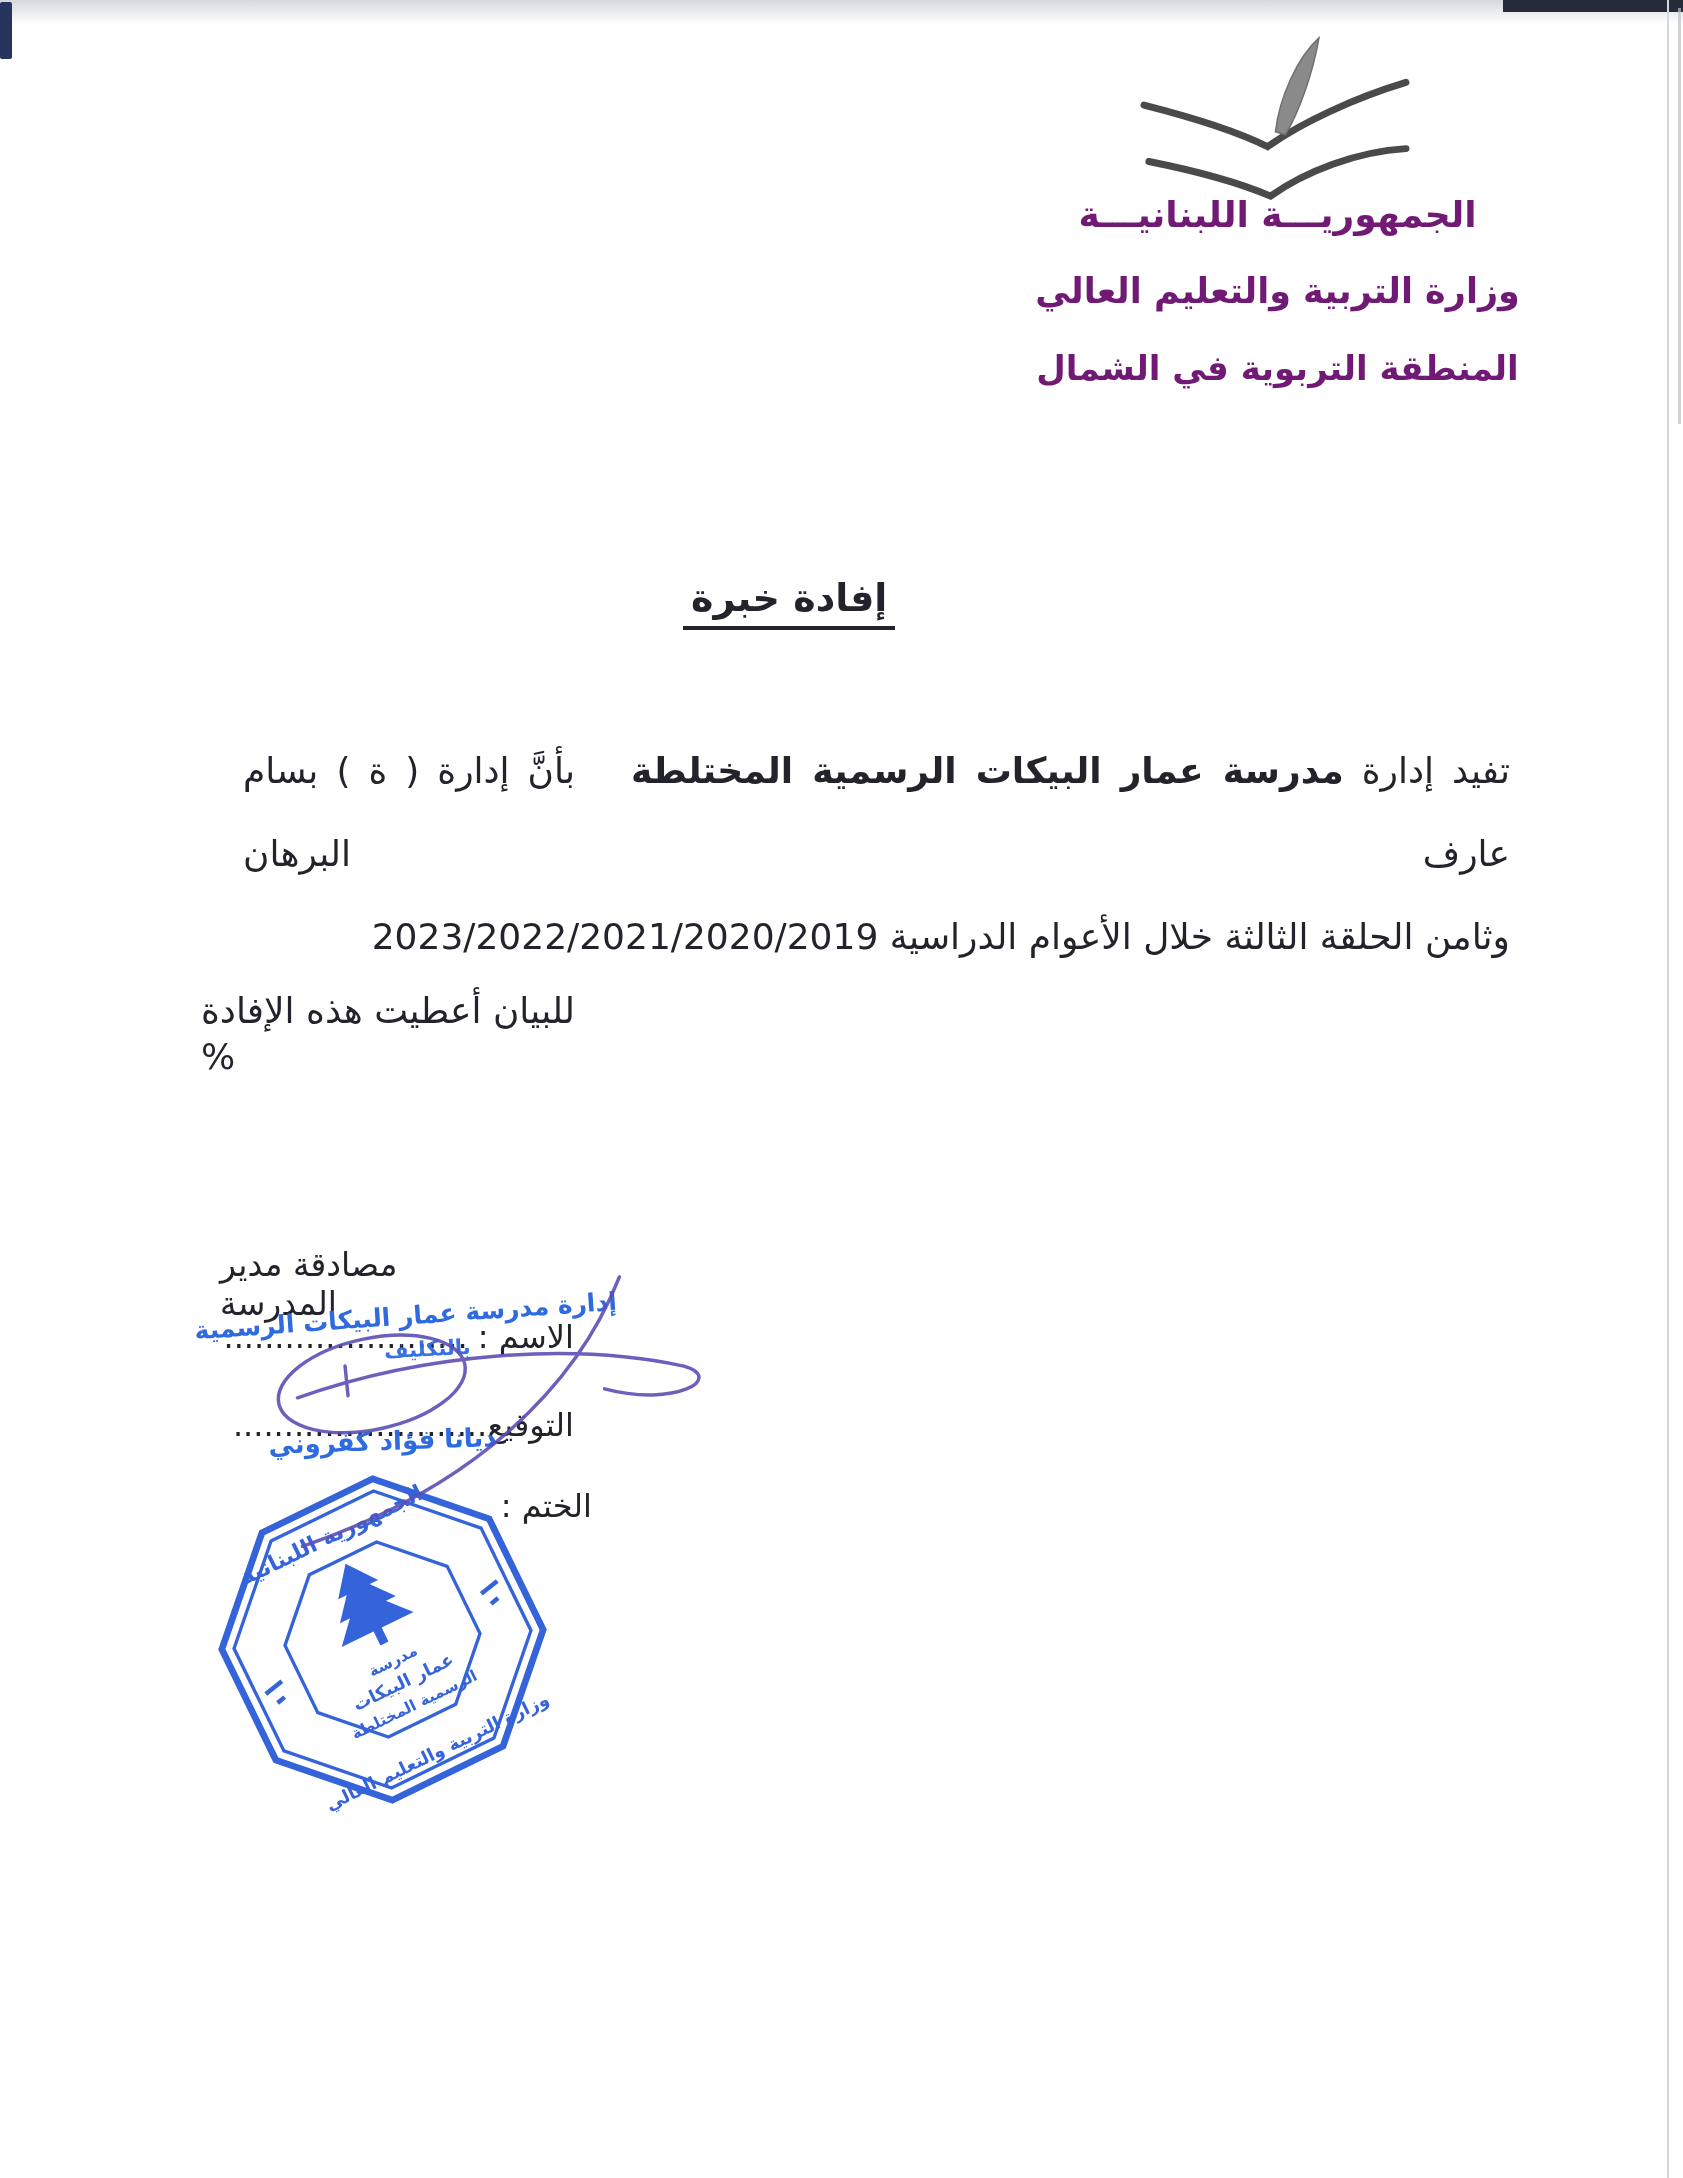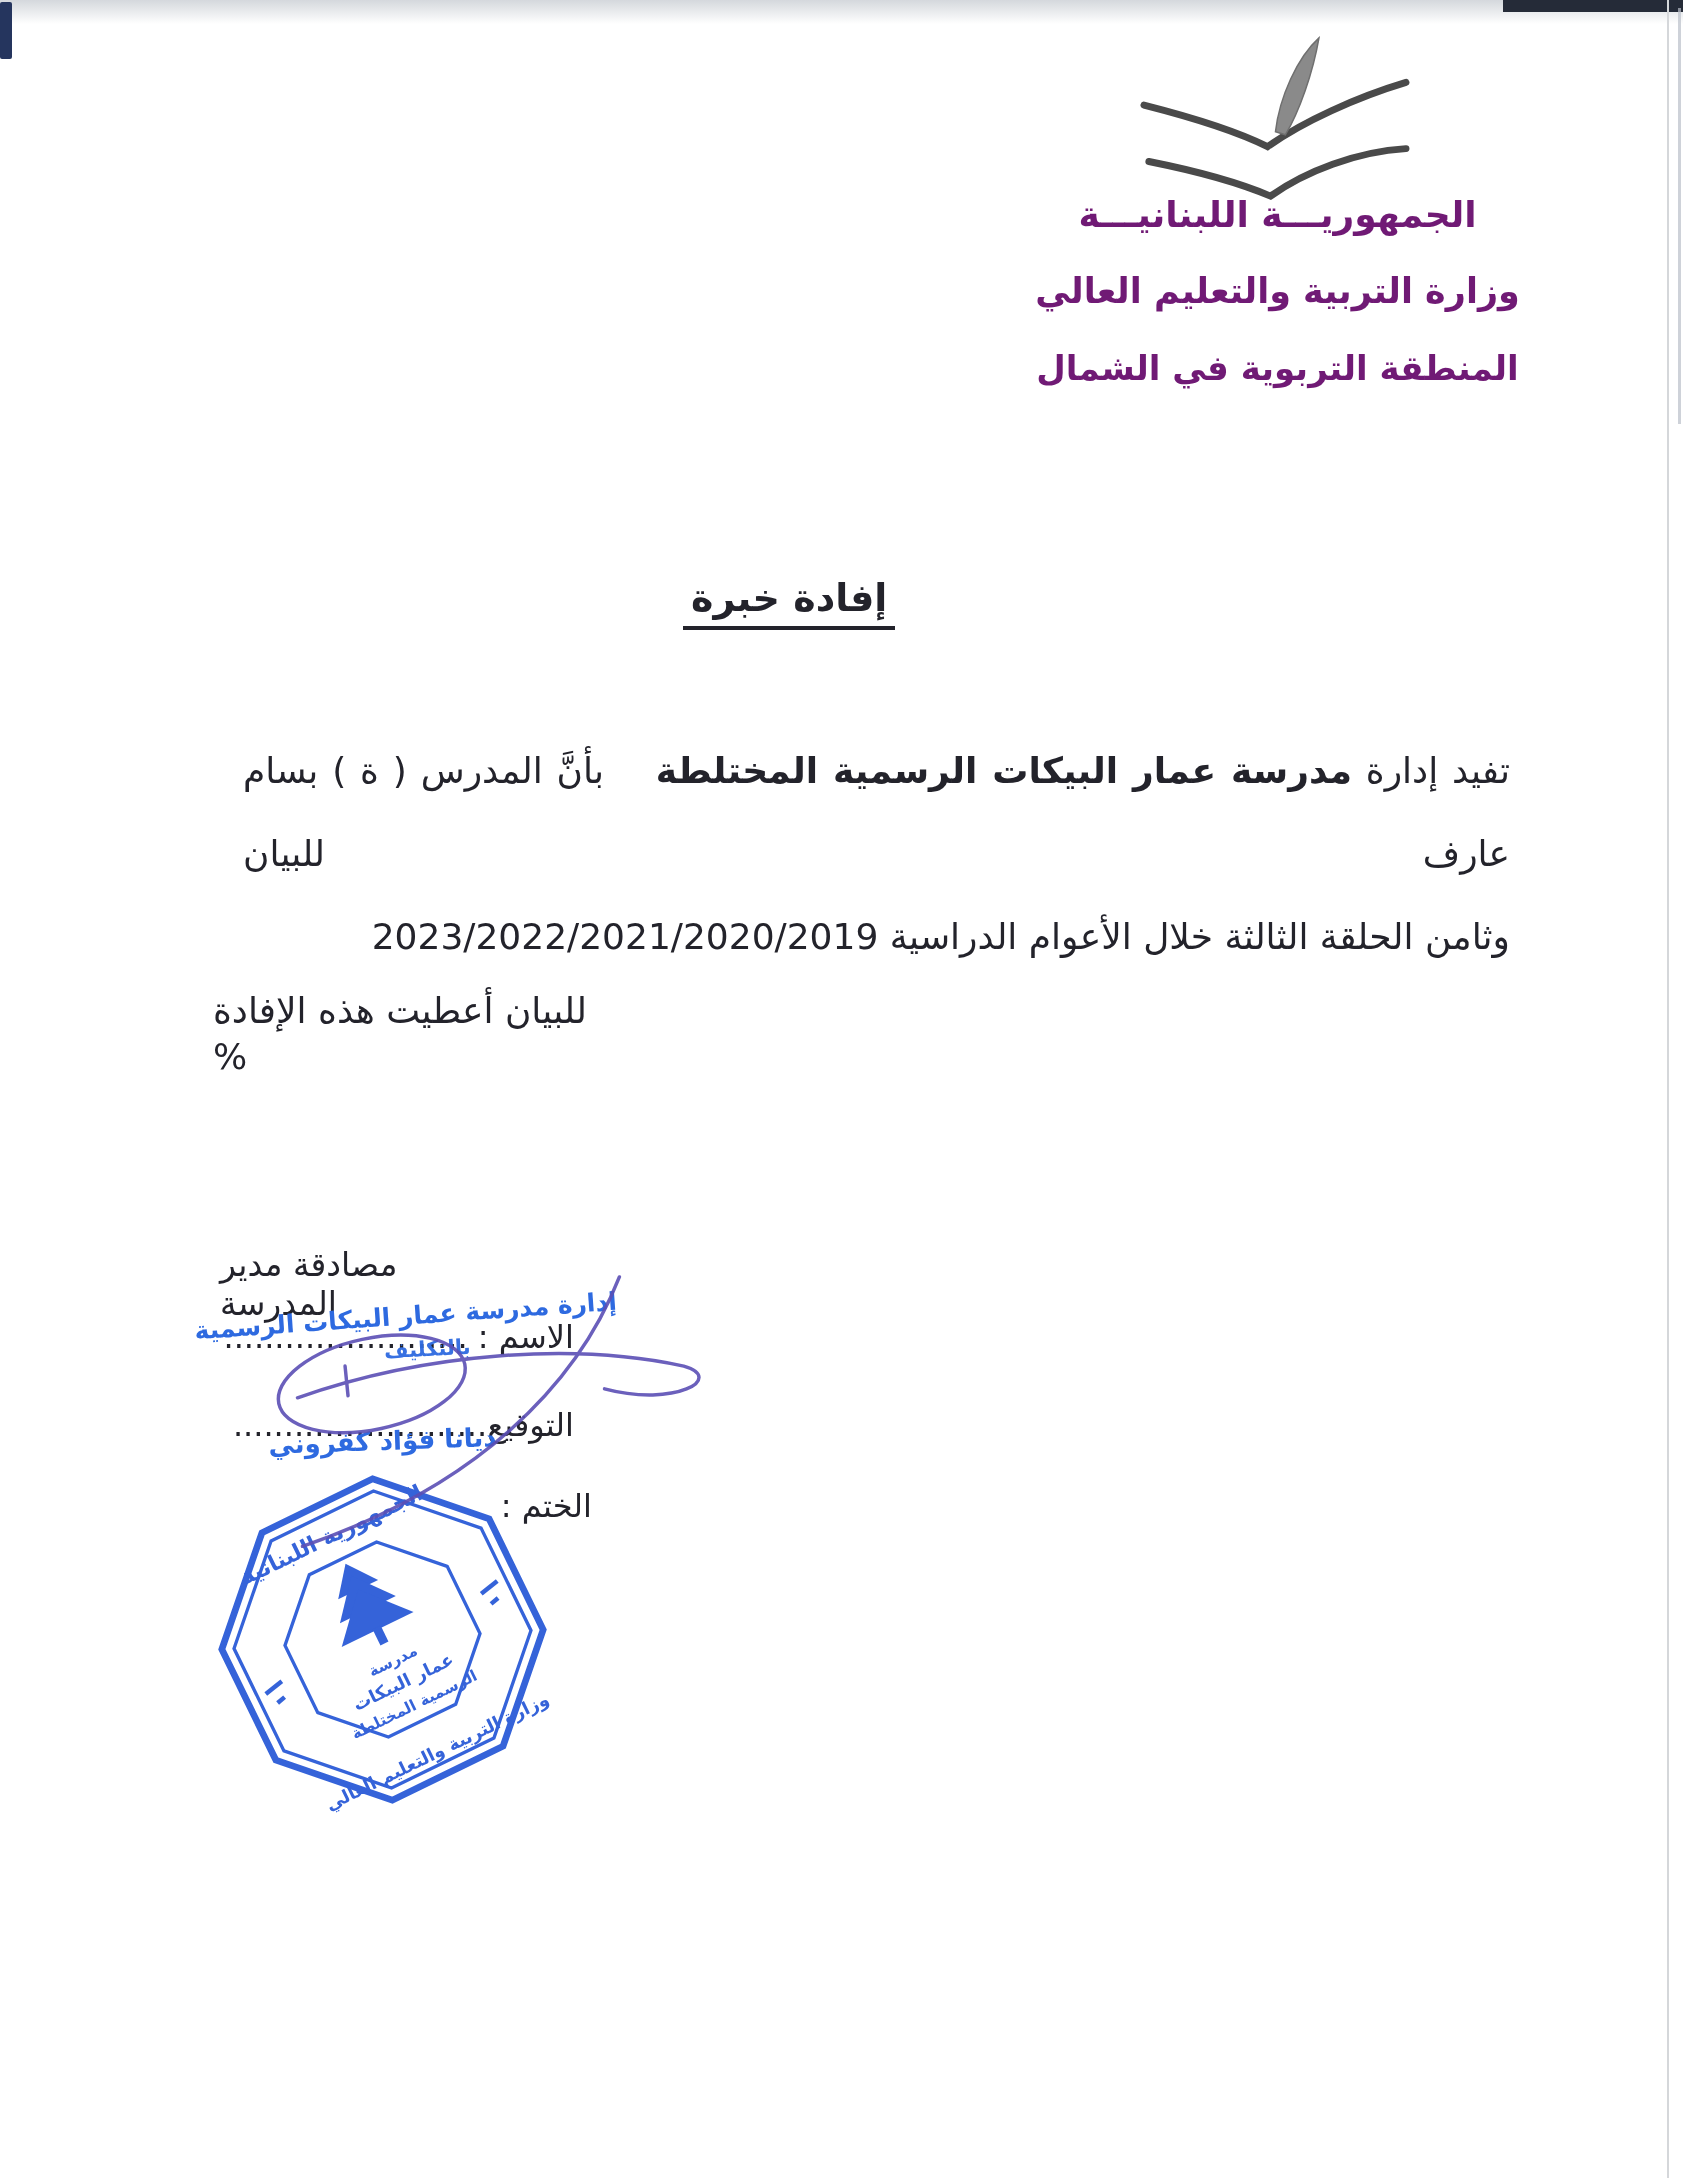--- a/index.html
+++ b/index.html
@@ -24,21 +24,21 @@
 
   
   #title{position:absolute;left:683px;top:576px;width:297px;text-align:left;direction:rtl;}
   #title span{font-size:38px;font-weight:bold;border-bottom:4px solid #23232b;padding:0 8px 6px 8px;}
 
   
   #body-text{position:absolute;left:243px;top:729px;width:1267px;direction:rtl;font-size:36px;color:#23232b;}
   .bline{line-height:83px;text-align:justify;text-align-last:justify;white-space:normal;}
   .bline-last{line-height:83px;text-align:right;text-align-last:right;}
   .bbold{font-weight:bold;margin-left:38px;}
-  #closing{position:absolute;left:213px;top:988px;width:416px;direction:rtl;font-size:36px;line-height:46px;text-align:left;}
+  #closing{position:absolute;left:201px;top:988px;width:416px;direction:rtl;font-size:36px;line-height:46px;text-align:left;}
 
   
   #certify{position:absolute;left:220px;top:1245px;width:297px;direction:rtl;font-size:33px;text-align:left;}
   .sigrow{position:absolute;direction:rtl;font-size:32px;text-align:right;color:#23232b;}
   #name-row{left:196px;top:1318px;width:378px;}
   #sign-row{left:196px;top:1406px;width:378px;}
   #seal-row{left:463px;top:1487px;width:129px;}
   .dots{letter-spacing:2px;}
 
   .inkblue{color:#2e6ae0;font-weight:bold;white-space:nowrap;}
@@ -73,21 +73,21 @@
     <div class="hline hline1">الجمهوريـــة اللبنانيـــة</div>
     <div class="hline hline2">وزارة التربية والتعليم العالي</div>
     <div class="hline hline3">المنطقة التربوية في الشمال</div>
   </div>
 
   <div id="title">
     <span>إفادة خبرة</span>
   </div>
 
   <div id="body-text">
-    <div class="bline"><span>تفيد إدارة </span><span class="bbold">مدرسة عمار البيكات الرسمية المختلطة</span><span> بأنَّ المدرس ( ة ) بسام عارف للبيان</span></div>
+    <div class="bline"><span>تفيد إدارة </span><span class="bbold">مدرسة عمار البيكات الرسمية المختلطة</span><span> بأنَّ إدارة ( ة ) بسام عارف البرهان</span></div>
     <div class="bline-last">وثامن الحلقة الثالثة خلال الأعوام الدراسية 2023/2022/2021/2020/2019</div>
   </div>
   <div id="closing">للبيان أعطيت هذه الإفادة %</div>
 
   <div id="certify">مصادقة مدير المدرسة</div>
 
   <div id="name-row" class="sigrow">الاسم : ........................</div>
 
   <div id="sign-row" class="sigrow"><span>التوقيع</span><span class="dots">.........................</span></div>
 

